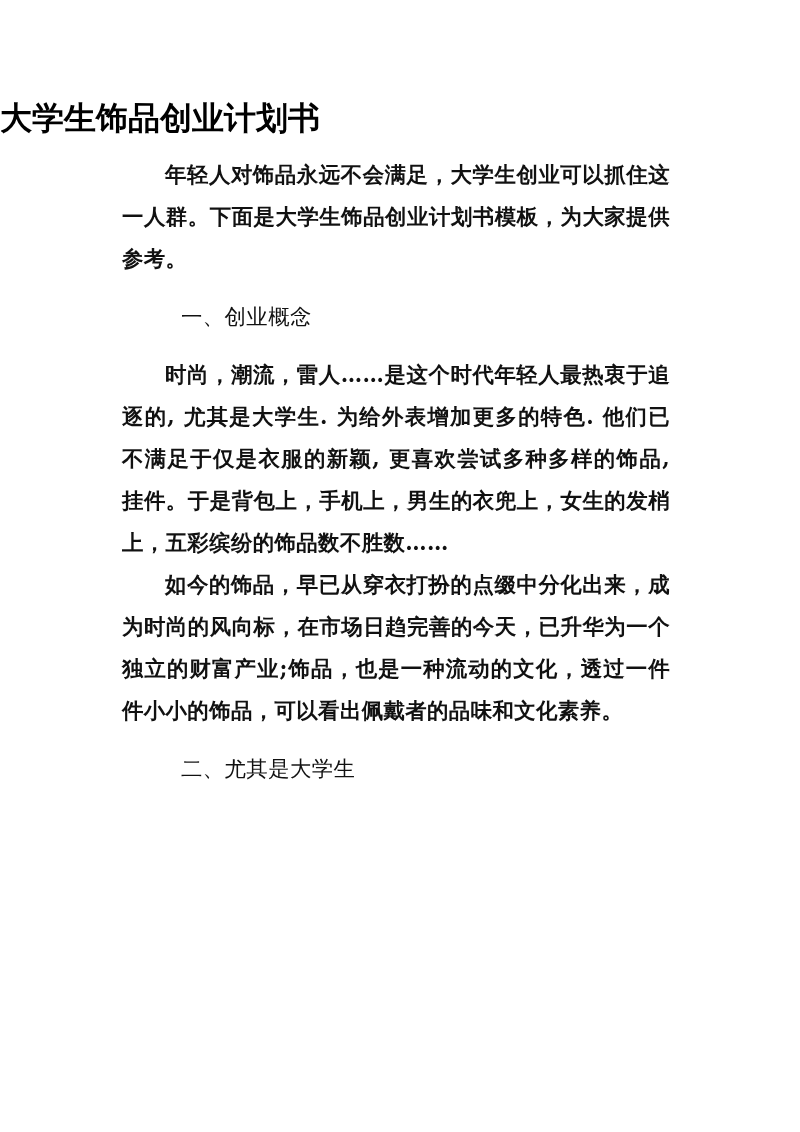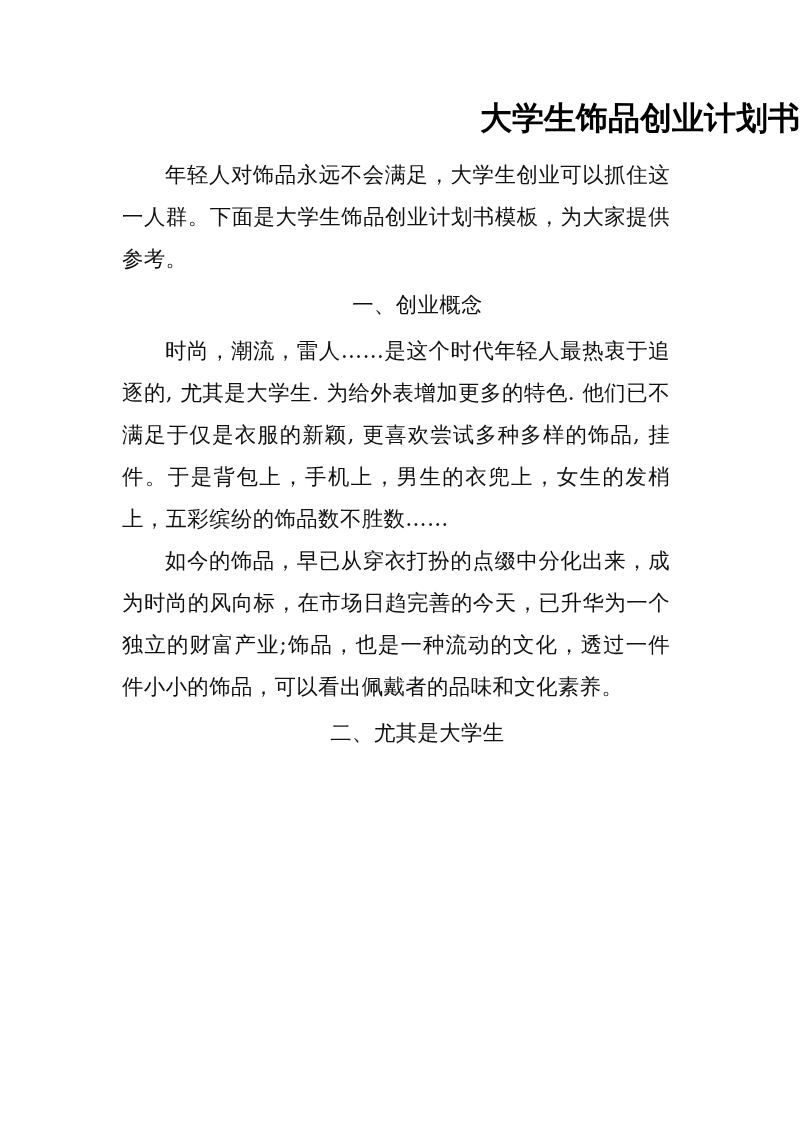--- a/index.html
+++ b/index.html
@@ -21,21 +21,21 @@
       top: 0;
       width: 800px;
       height: 1132px;
       background: #ffffff;
     }
     .title {
       position: absolute;
       left: 0;
       width: 800px;
       top: 98px;
-      text-align: right;
+      text-align: left;
       font-family: "DejaVu Sans", "Liberation Sans", sans-serif;
       font-weight: bold;
       font-size: 32px;
       line-height: 40px;
       letter-spacing: 0px;
       color: #000000;
       margin: 0;
     }
     .body {
       position: absolute;
@@ -43,25 +43,25 @@
       top: 154px;
       width: 548px;
       font-size: 21.4px;
       line-height: 42px;
       letter-spacing: 0.4px;
     }
     .para {
       margin: 0;
       text-indent: 43px;
       text-align: justify;
+      font-weight: bold;
     }
     .heading {
-      margin: 4px;
+      margin: 16px;
       text-indent: 43px;
-      text-align: center;
     }
   </style>
 </head>
 <body>
 
 <div class="page">
   <h1 class="title">大学生饰品创业计划书</h1>
 
   <div class="body">
     <p class="para">年轻人对饰品永远不会满足，大学生创业可以抓住这一人群。下面是大学生饰品创业计划书模板，为大家提供参考。</p>

